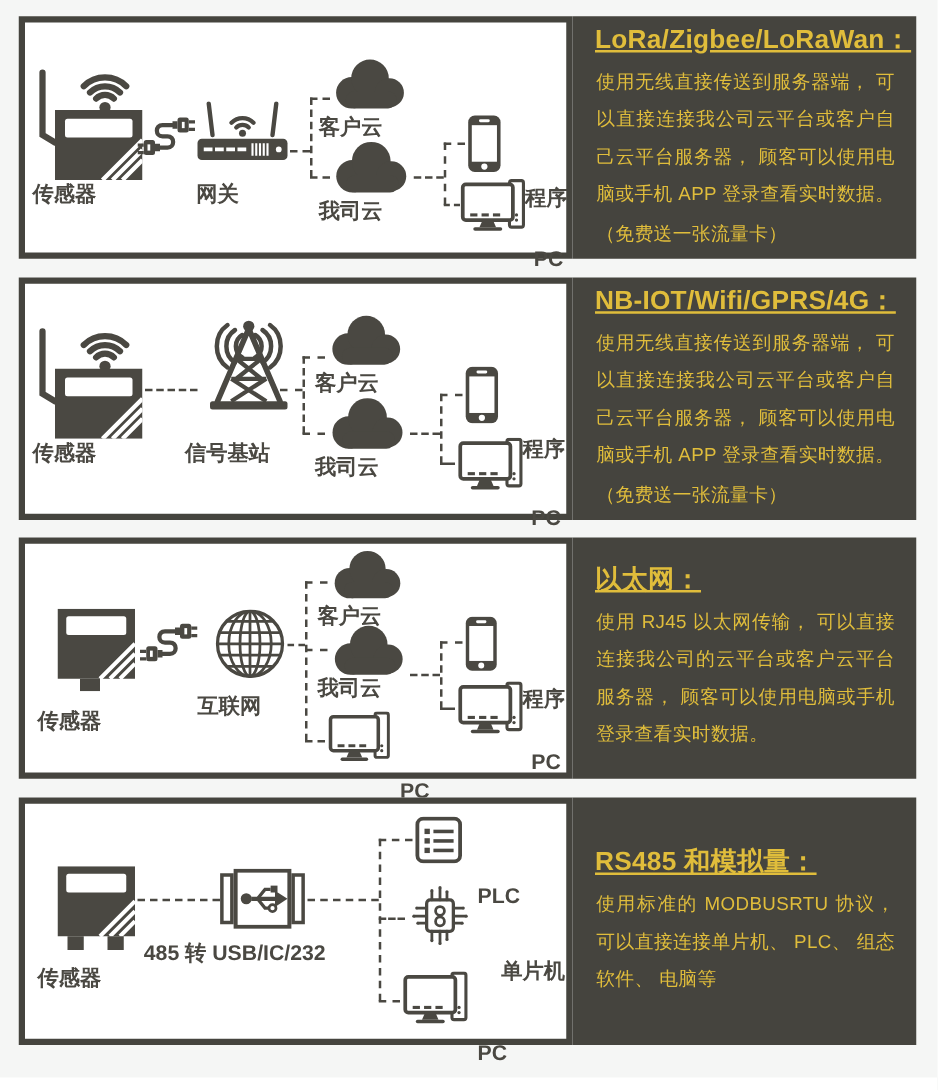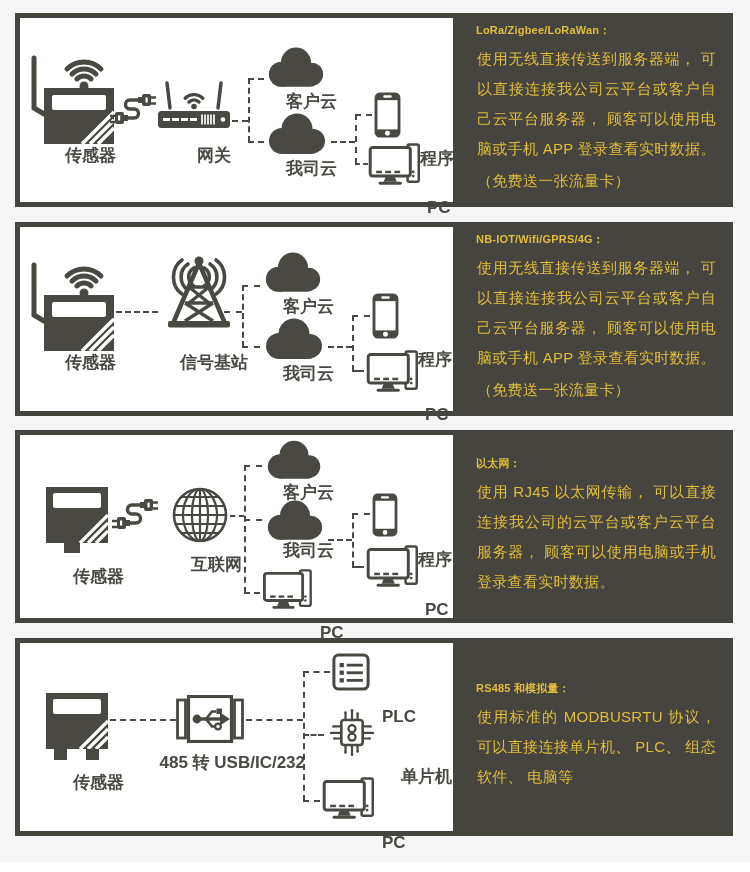--- a/index.html
+++ b/index.html
@@ -12,25 +12,25 @@
   html,body{margin:0;padding:0;}
   body{background:#fff;font-family:"Liberation Sans", sans-serif;}
   .page{position:relative;width:750px;height:872px;background:var(--page-bg);overflow:hidden;}
   .row{position:absolute;left:15px;width:718px;}
   .diagram{position:absolute;left:0;top:0;width:433px;height:100%;background:var(--diagram-bg);
            border:5px solid var(--panel-dark);box-sizing:content-box;}
   .diagram{width:433px;height:calc(100% - 10px);}
   .panel{position:absolute;left:443px;top:0;width:275px;height:100%;background:var(--panel-dark);
          color:var(--accent);display:flex;flex-direction:column;justify-content:center;
          padding:0 16px 0 18px;box-sizing:border-box;}
-  .panel h3{margin:0 0 5px 0;font-size:11px;font-weight:bold;letter-spacing:.2px;}
+  .panel h3{margin:0 0 5px 0;font-size:21px;font-weight:bold;letter-spacing:.2px;text-decoration:underline;}
   .panel p{margin:1px;font-size:15px;line-height:30px;text-align:justify;letter-spacing:.3px;}
   .ic{position:absolute;color:var(--icon-dark);display:block;}
   .lbl{position:absolute;font-size:17px;line-height:20px;font-weight:600;color:var(--icon-dark);
-       text-align:right;white-space:nowrap;}
+       text-align:left;white-space:nowrap;}
   .lbl.side{text-align:left;margin-top:44px;}
   .dh{position:absolute;height:0;border-top:2px dashed var(--icon-dark);}
   .dv{position:absolute;width:0;border-left:2px dashed var(--icon-dark);}
   .bottom-white{position:absolute;left:0;top:862px;width:750px;height:10px;background:#fff;}
 </style>
 </head>
 <body>
 
 <svg width="0" height="0" style="position:absolute" aria-hidden="true">
   <defs>

